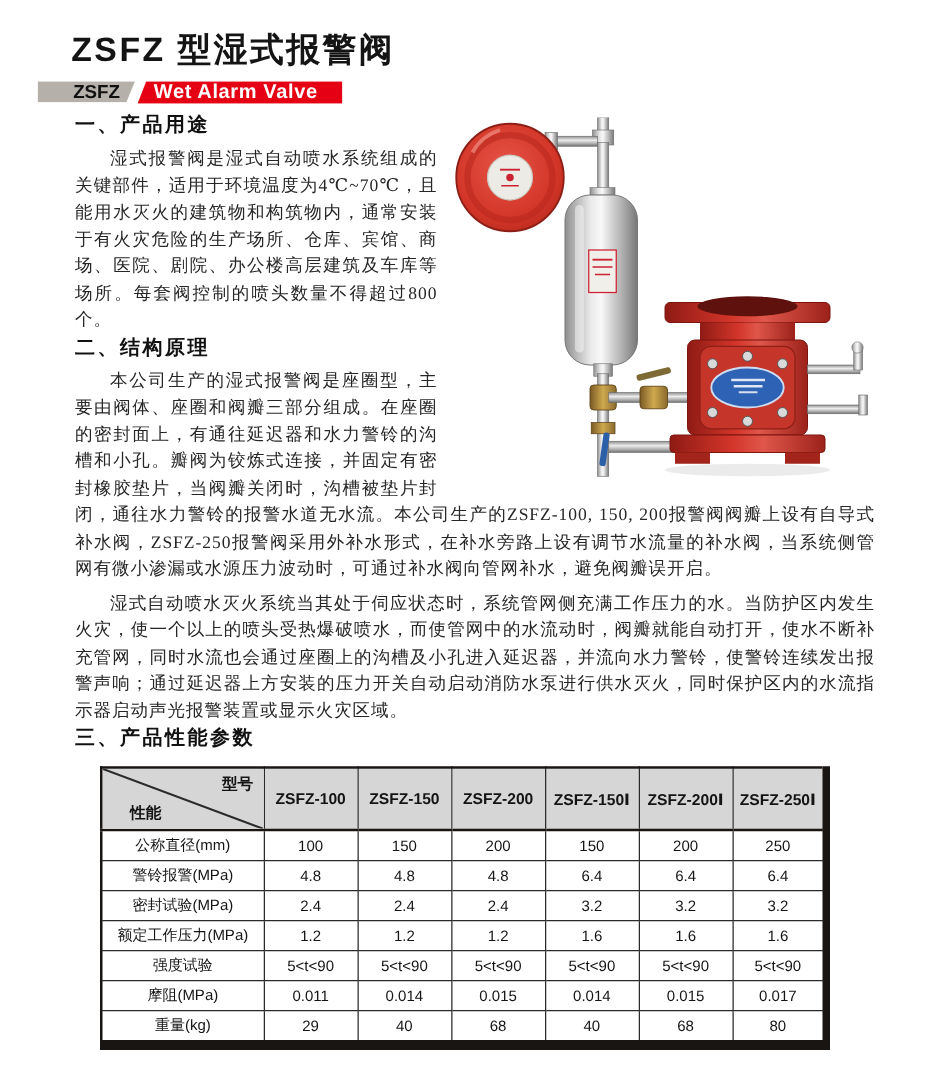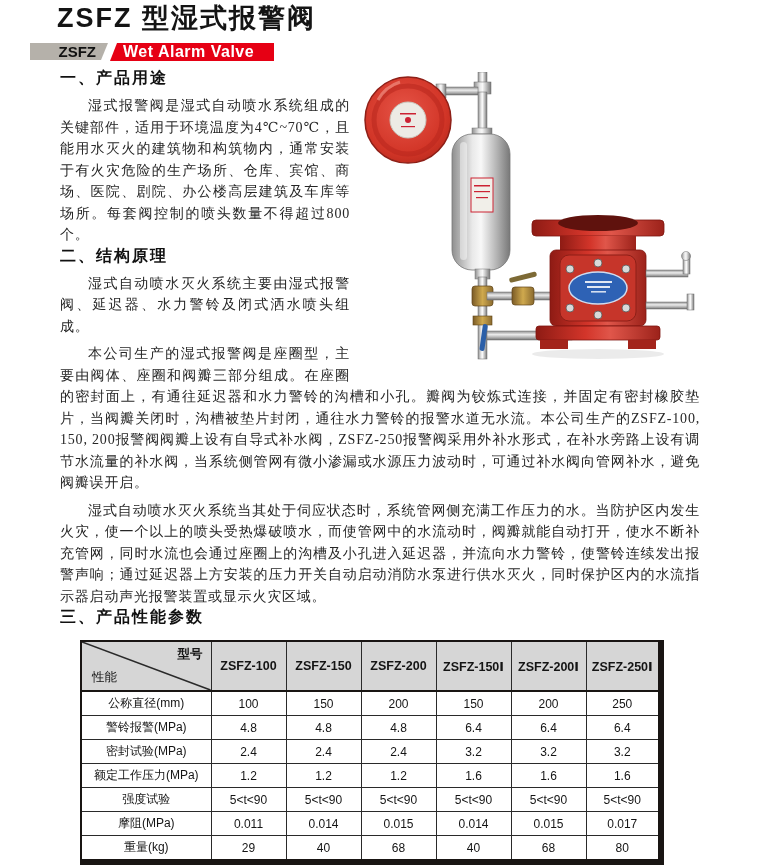--- a/index.html
+++ b/index.html
@@ -1,19 +1,19 @@
 <!DOCTYPE html>
 <html><head>
 <meta charset="utf-8">
 <style>
   html,body{margin:0;padding:0;background:#ffffff;}
   .page{position:relative;width:758px;height:865px;background:#fff;overflow:hidden;
         font-family:"Liberation Serif","DejaVu Serif",serif;color:#1e1e1e;}
   
-  .header{padding-left:57px;}
+  .header{padding-top:22px;padding-left:57px;}
   .title-cn{font-family:"Liberation Sans","DejaVu Sans",sans-serif;font-weight:800;
             font-size:27px;letter-spacing:2px;color:#141414;margin:0 0 7px 0;}
   .banner{display:flex;height:25px;margin-left:-27px;align-items:flex-start;}
   .banner-gray{width:78px;background:#b5b1aa;
                clip-path:polygon(0 0,100% 0,calc(100% - 7px) 100%,0 100%);
                display:flex;align-items:center;justify-content:flex-end;
                padding-right:12px;box-sizing:border-box;
                font:bold 15px "Liberation Sans","DejaVu Sans",sans-serif;color:#111;}
   .banner-red{width:168px;margin-left:-2px;background:#e60014;
               clip-path:polygon(11px 0,100% 0,100% 100%,4px 100%);
@@ -38,21 +38,21 @@
              border-top:2px solid #191513;border-left:2px solid #191513;
              border-right:6px solid #191513;border-bottom:8px solid #191513;}
   table.perf th,table.perf td{border:1px solid #2a2a2a;text-align:center;
              padding:0;height:23px;overflow:hidden;white-space:nowrap;}
   table.perf thead th{background:#d6d6d6;height:48px;border-bottom:2px solid #191513;
              font-weight:bold;font-size:12.5px;}
   col.c-label{width:130px;} col.c-val{width:75px;}
   .corner{position:relative;background:#d6d6d6;}
   .corner svg{position:absolute;inset:0;width:100%;height:100%;}
   .corner .t-model{position:absolute;top:4px;right:8px;font-weight:bold;font-size:12.5px;}
-  .corner .t-perf{position:absolute;bottom:4px;left:10px;font-weight:normal;font-size:12.5px;}
+  .corner .t-perf{position:absolute;bottom:4px;left:22px;font-weight:bold;font-size:12.5px;}
   td.rowlabel,th.rowlabel{font-weight:normal;font-size:12px;background:#fff;}
 </style>
 </head>
 <body>
 
 <div class="page">
 
   <div class="header">
     <div class="title-cn">ZSFZ 型湿式报警阀</div>
     <div class="banner">
@@ -168,21 +168,20 @@
         <circle cx="322" cy="184" r="4.5" fill="url(#gSteel)" stroke="#6d6d6d" stroke-width="0.5"></circle>
         <rect x="282" y="230" width="46" height="7" fill="url(#gSteelH)" stroke="#6d6d6d" stroke-width="0.5"></rect>
         <rect x="323" y="222" width="7" height="16" fill="url(#gSteel)" stroke="#6d6d6d" stroke-width="0.5"></rect>
       </svg>
     </div>
 
     <h2 class="sec sec1">一、产品用途</h2>
     <p class="body">湿式报警阀是湿式自动喷水系统组成的关键部件，适用于环境温度为4℃~70℃，且能用水灭火的建筑物和构筑物内，通常安装于有火灾危险的生产场所、仓库、宾馆、商场、医院、剧院、办公楼高层建筑及车库等场所。每套阀控制的喷头数量不得超过800个。</p>
 
     <h2 class="sec sec2">二、结构原理</h2>
-    <p class="body">湿式自动喷水灭火系统主要由湿式报警阀、延迟器、水力警铃及闭式洒水喷头组成。</p>
     <p class="body">本公司生产的湿式报警阀是座圈型，主要由阀体、座圈和阀瓣三部分组成。在座圈的密封面上，有通往延迟器和水力警铃的沟槽和小孔。瓣阀为铰炼式连接，并固定有密封橡胶垫片，当阀瓣关闭时，沟槽被垫片封闭，通往水力警铃的报警水道无水流。本公司生产的ZSFZ-100, 150, 200报警阀阀瓣上设有自导式补水阀，ZSFZ-250报警阀采用外补水形式，在补水旁路上设有调节水流量的补水阀，当系统侧管网有微小渗漏或水源压力波动时，可通过补水阀向管网补水，避免阀瓣误开启。</p>
     <p class="body">湿式自动喷水灭火系统当其处于伺应状态时，系统管网侧充满工作压力的水。当防护区内发生火灾，使一个以上的喷头受热爆破喷水，而使管网中的水流动时，阀瓣就能自动打开，使水不断补充管网，同时水流也会通过座圈上的沟槽及小孔进入延迟器，并流向水力警铃，使警铃连续发出报警声响；通过延迟器上方安装的压力开关自动启动消防水泵进行供水灭火，同时保护区内的水流指示器启动声光报警装置或显示火灾区域。</p>
 
     <div class="clear"></div>
 
     <h2 class="sec sec3">三、产品性能参数</h2>
 
     <div class="tbl-wrap">
       <table class="perf">
         <colgroup>

